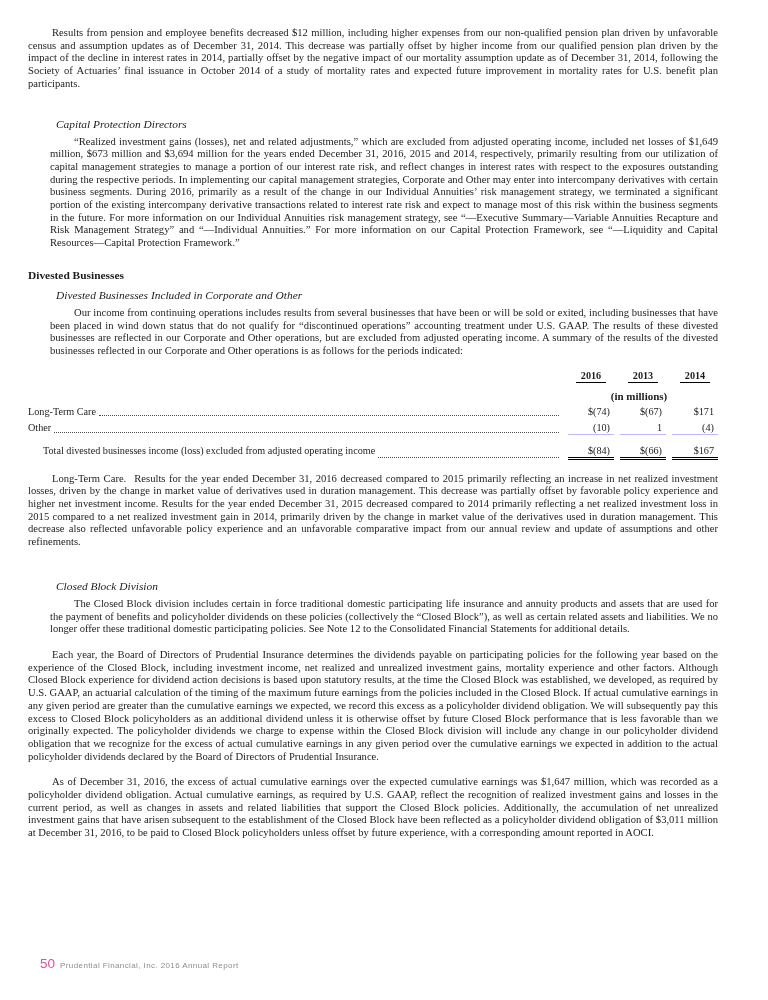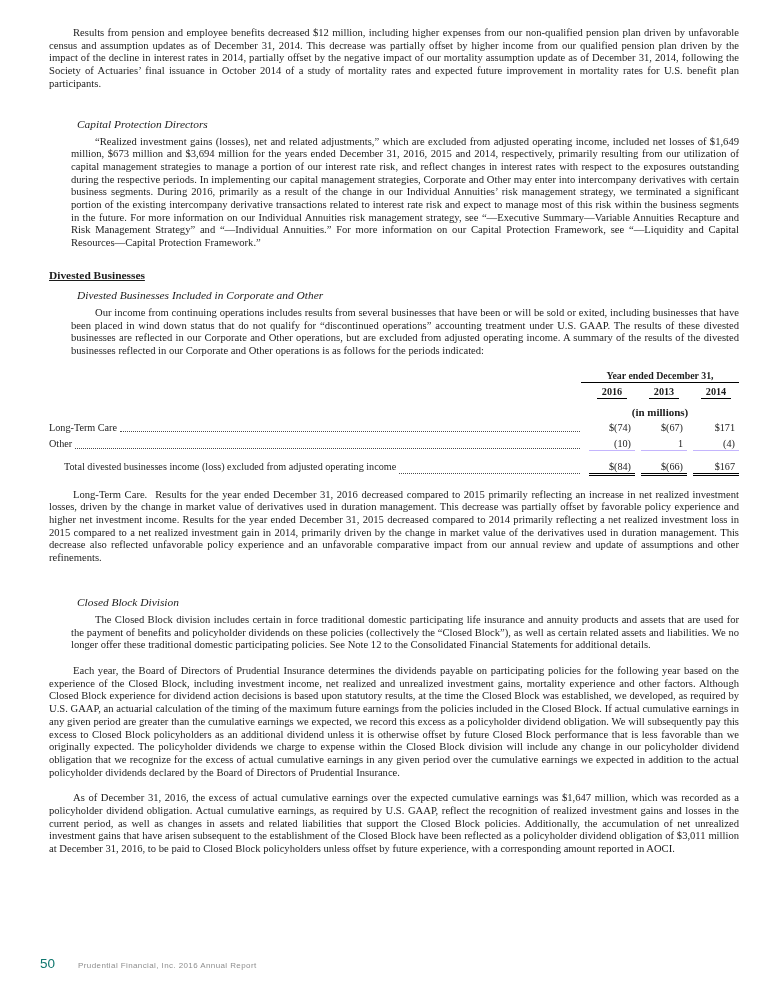--- a/index.html
+++ b/index.html
@@ -6,39 +6,38 @@
   html,body { width:768px; height:1000px; }
   body {
     background:#ffffff;
     font-family:"Liberation Serif", serif;
     color:#1c1c1c;
     position:relative;
     overflow:hidden;
   }
   .page {
     position:absolute;
-    top:27px; left:49px;
+    top:27px; left:28px;
     width:690px;
   }
   p.body {
     font-size:10.6px;
     line-height:12.7px;
     text-align:justify;
     text-indent:24px;
   }
   .lead-italic { margin-right:8px; }
   .h-italic {
     font-style:italic;
     font-size:11.4px;
     margin-left:28px;
   }
   .h-bold {
     font-weight:bold;
     font-size:11.4px;
-    text-decoration:underline;
   }
   .mt-sm { margin-top:6px;margin-left:22px; }
   .mt-md { margin-top:13px; }
   .mt-lg { margin-top:19px; }
   .mt-xl { margin-top:27px; }
   .mt-xxl { margin-top:31px; }
 
   
   .fintable { margin-top:12px; font-size:10.2px; }
   .t-headrow { display:flex; justify-content:flex-end; }
@@ -71,41 +70,38 @@
   .r-total { margin-top:10px; }
   .r-total .tlabel { padding-left:15px; }
   .r-total .tval { border-bottom:3px double #000; }
 
   
   .footer {
     position:absolute; left:40px; top:956px;
     display:flex; align-items:baseline;
     font-family:"Liberation Sans", sans-serif;
   }
-  .pagenum { font-size:13.5px; color:#0f766e; }
-  .report { font-size:8px; margin-left:23px; letter-spacing:0.4px; color:#8e8e8e; }
+  .pagenum { font-size:13.5px; color:#ec4899; }
+  .report { font-size:8px; margin-left:5px; letter-spacing:0.4px; color:#8e8e8e; }
 </style>
 </head>
 <body>
 
 <div class="page">
 
   <p class="body">Results from pension and employee benefits decreased $12 million, including higher expenses from our non-qualified pension plan driven by unfavorable census and assumption updates as of December 31, 2014. This decrease was partially offset by higher income from our qualified pension plan driven by the impact of the decline in interest rates in 2014, partially offset by the negative impact of our mortality assumption update as of December 31, 2014, following the Society of Actuaries’ final issuance in October 2014 of a study of mortality rates and expected future improvement in mortality rates for U.S. benefit plan participants.</p>
 
   <div class="h-italic mt-xl">Capital Protection Directors</div>
   <p class="body mt-sm">“Realized investment gains (losses), net and related adjustments,” which are excluded from adjusted operating income, included net losses of $1,649 million, $673 million and $3,694 million for the years ended December 31, 2016, 2015 and 2014, respectively, primarily resulting from our utilization of capital management strategies to manage a portion of our interest rate risk, and reflect changes in interest rates with respect to the exposures outstanding during the respective periods. In implementing our capital management strategies, Corporate and Other may enter into intercompany derivatives with certain business segments. During 2016, primarily as a result of the change in our Individual Annuities’ risk management strategy, we terminated a significant portion of the existing intercompany derivative transactions related to interest rate risk and expect to manage most of this risk within the business segments in the future. For more information on our Individual Annuities risk management strategy, see “—Executive Summary—Variable Annuities Recapture and Risk Management Strategy” and “—Individual Annuities.” For more information on our Capital Protection Framework, see “—Liquidity and Capital Resources—Capital Protection Framework.”</p>
 
   <div class="h-bold mt-lg">Divested Businesses</div>
   <div class="h-italic" style="margin-top:8px;">Divested Businesses Included in Corporate and Other</div>
   <p class="body mt-sm">Our income from continuing operations includes results from several businesses that have been or will be sold or exited, including businesses that have been placed in wind down status that do not qualify for “discontinued operations” accounting treatment under U.S. GAAP. The results of these divested businesses are reflected in our Corporate and Other operations, but are excluded from adjusted operating income. A summary of the results of the divested businesses reflected in our Corporate and Other operations is as follows for the periods indicated:</p>
 
   <div class="fintable">
-    <div class="t-headrow">
-      <div class="span-head">Year ended December 31,</div>
-    </div>
     <div class="years">
       <div class="ycell"><span>2016</span></div>
       <div class="ycell"><span>2013</span></div>
       <div class="ycell"><span>2014</span></div>
     </div>
     <div class="units">(in millions)</div>
 
     <div class="trow">
       <span class="tlabel">Long-Term Care</span>
       <span class="leader"></span>

